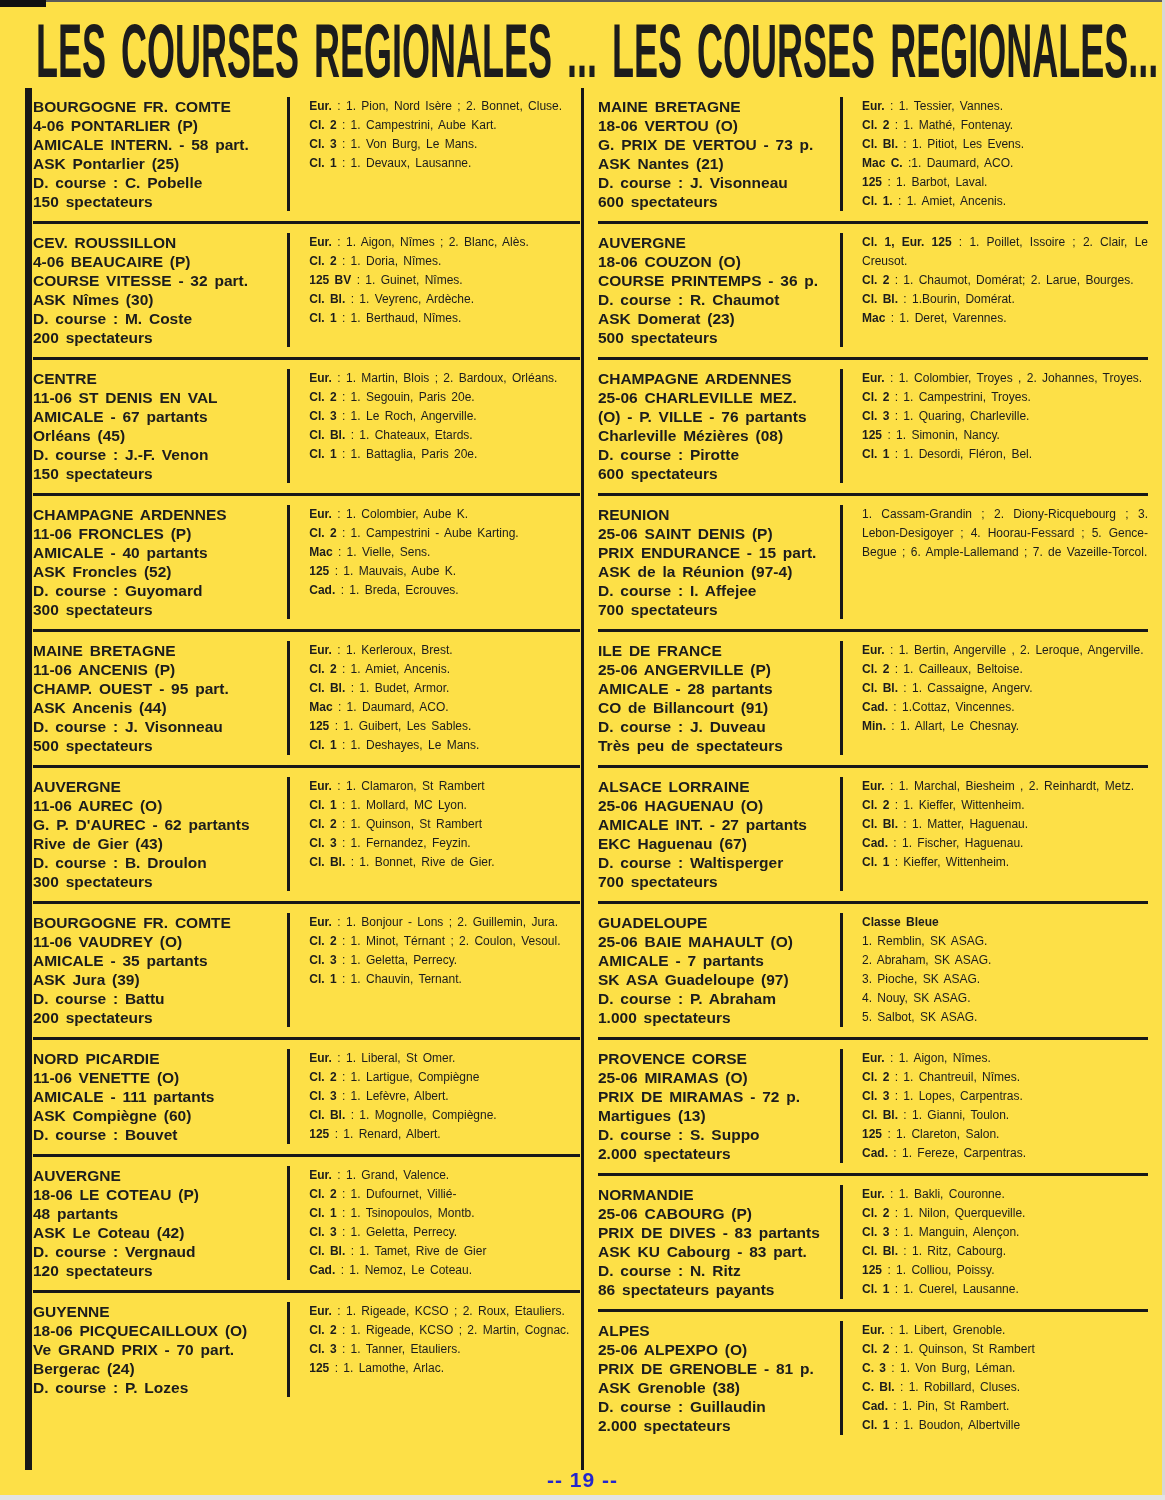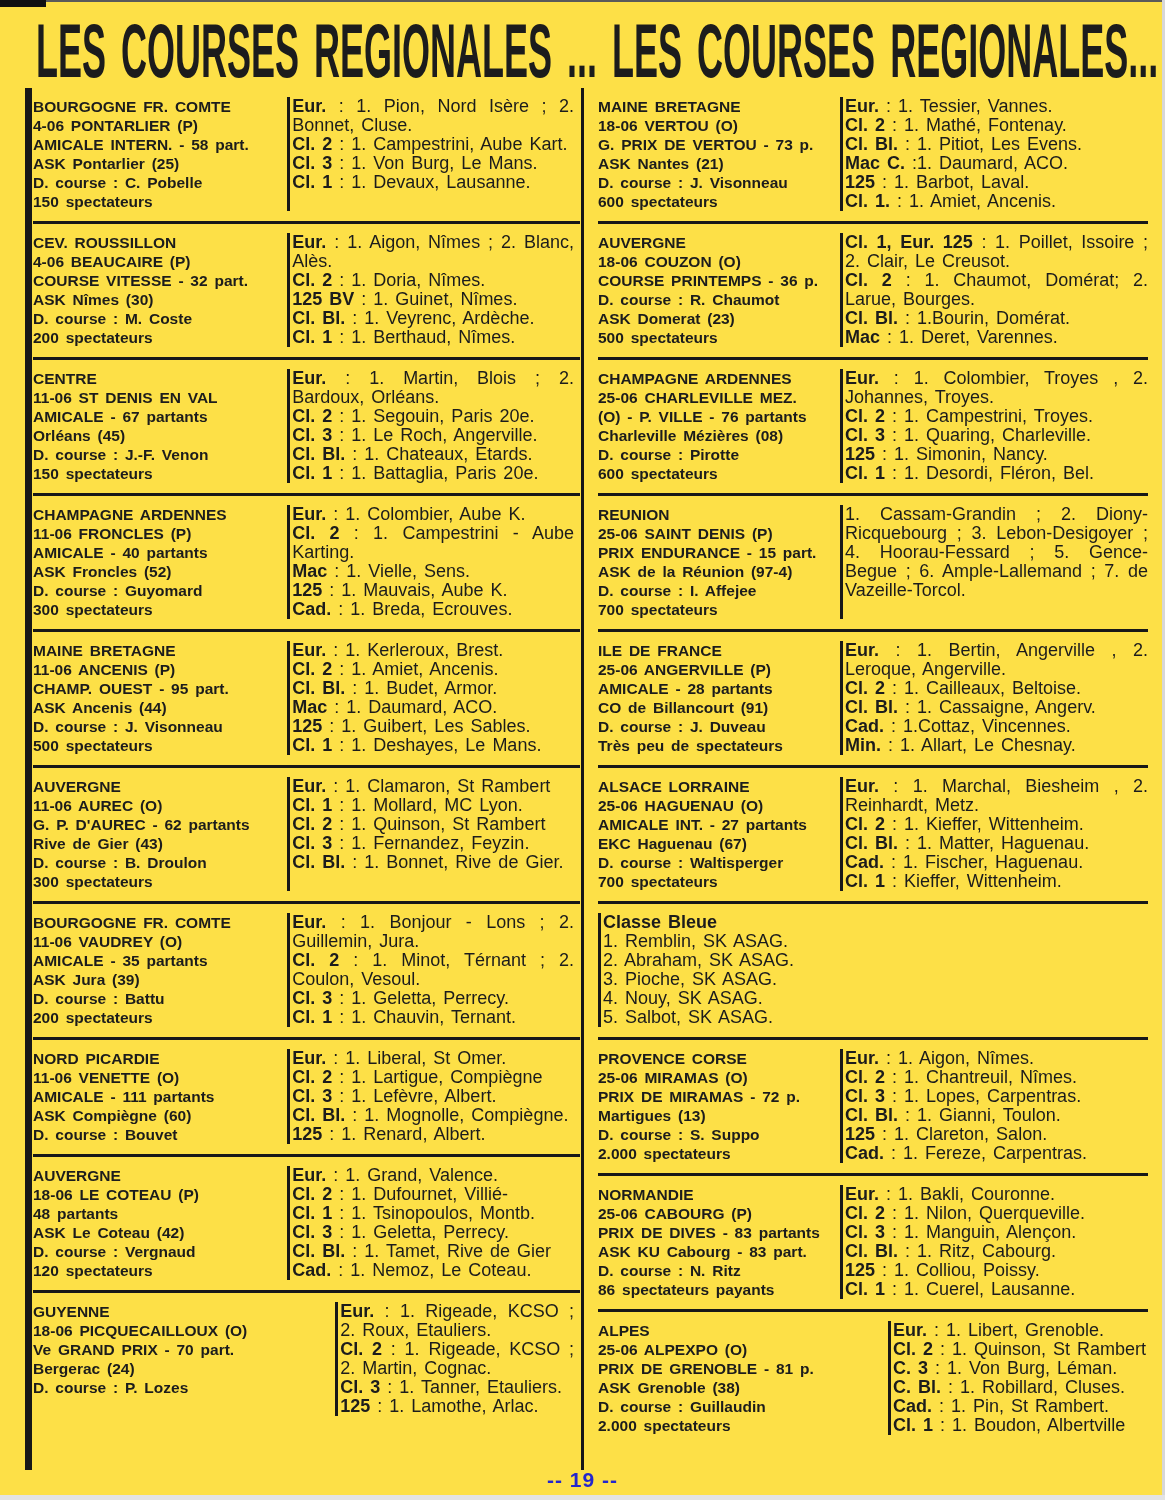--- a/index.html
+++ b/index.html
@@ -23,30 +23,30 @@
     letter-spacing:0px; word-spacing:10px;
     transform:scale(0.5,1.06); transform-origin:0 0;
   }
 
   .content { display:flex; padding-left:33px; margin-top:2px; }
   .col-left  { width:547px; }
   .col-right { width:550px; margin-left:18px; }
 
   .block { display:flex; border-bottom:3px solid #181818; padding:9px 0 10px; }
   .col-left .block { padding-right:6px; }
-  .block:last-child { border-bottom:none;gap:48px; }
+  .block:last-child { border-bottom:none; }
 
   .info {
     width:47%; padding-right:20px; box-sizing:border-box;
     font-weight:bold; font-size:15.5px; line-height:19px; word-spacing:2.5px;
   }
   .col-right .info { width:44%; }
   .results {
-    flex:1; border-left:3px solid #181818; padding-left:2px;
-    font-size:18px; line-height:19px; word-spacing:2px;
+    flex:1; border-left:3px solid #181818; padding-left:19px;
+    font-size:12px; line-height:19px; word-spacing:2px;
   }
   .result-line { text-align:justify; }
   .lbl { font-weight:bold; }
 
   .footer { position:absolute; left:0; bottom:10px; width:100%; height:22px; font-size:16px; }
   .page-num {
     position:absolute; left:50%; transform:translateX(-50%);
     color:#2326cd; font-weight:bold; font-size:21px; letter-spacing:1px;
   }
   .credit { position:absolute; right:26px; color:#d93a44; white-space:nowrap; }
@@ -331,20 +331,28 @@
           </div>
           <div class="results">
             <div class="result-line"><span class="lbl">Eur.</span> <span>: 1. Marchal, Biesheim , 2. Reinhardt, Metz.</span></div>
             <div class="result-line"><span class="lbl">Cl. 2</span> <span>: 1. Kieffer, Wittenheim.</span></div>
             <div class="result-line"><span class="lbl">Cl. Bl.</span> <span>: 1. Matter, Haguenau.</span></div>
             <div class="result-line"><span class="lbl">Cad.</span> <span>: 1. Fischer, Haguenau.</span></div>
             <div class="result-line"><span class="lbl">Cl. 1</span> <span>: Kieffer, Wittenheim.</span></div>
           </div>
         </section>
         <section class="block">
+          <div class="info">
+            <div class="info-line">GUADELOUPE</div>
+            <div class="info-line">25-06 BAIE MAHAULT (O)</div>
+            <div class="info-line">AMICALE - 7 partants</div>
+            <div class="info-line">SK ASA Guadeloupe (97)</div>
+            <div class="info-line">D. course : P. Abraham</div>
+            <div class="info-line">1.000 spectateurs</div>
+          </div>
           <div class="results">
             <div class="result-line"><span class="lbl">Classe Bleue</span></div>
             <div class="result-line"><span>1. Remblin, SK ASAG.</span></div>
             <div class="result-line"><span>2. Abraham, SK ASAG.</span></div>
             <div class="result-line"><span>3. Pioche, SK ASAG.</span></div>
             <div class="result-line"><span>4. Nouy, SK ASAG.</span></div>
             <div class="result-line"><span>5. Salbot, SK ASAG.</span></div>
           </div>
         </section>
         <section class="block">

